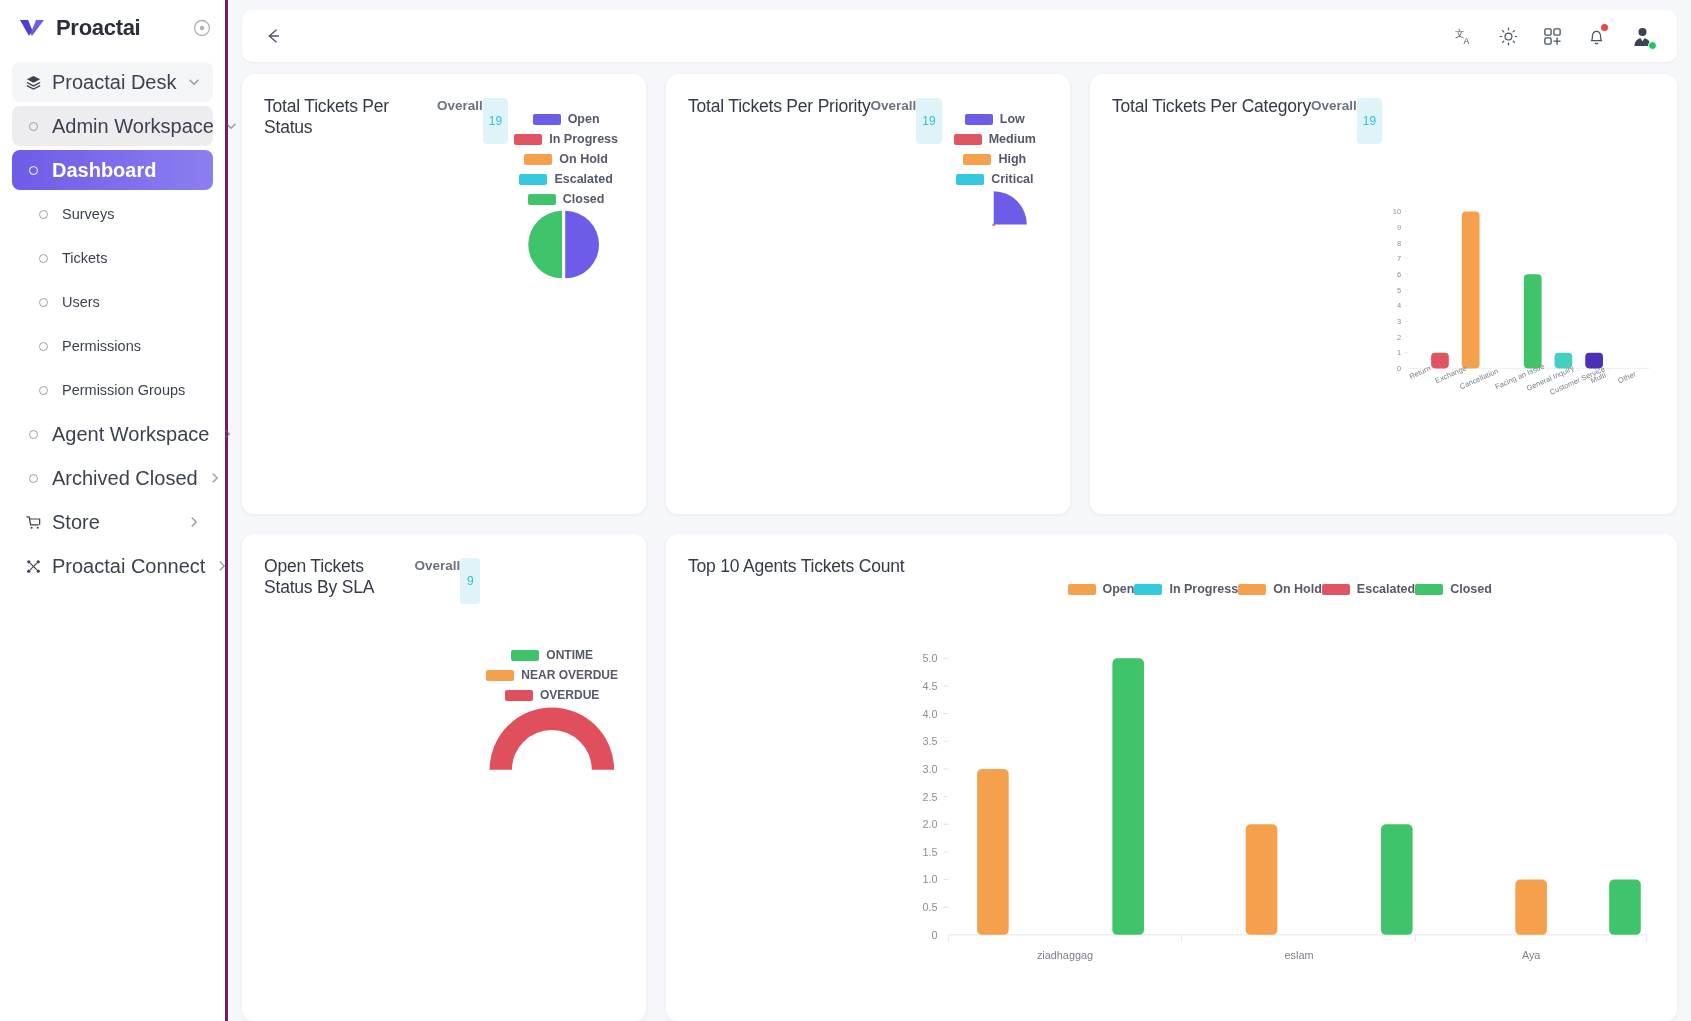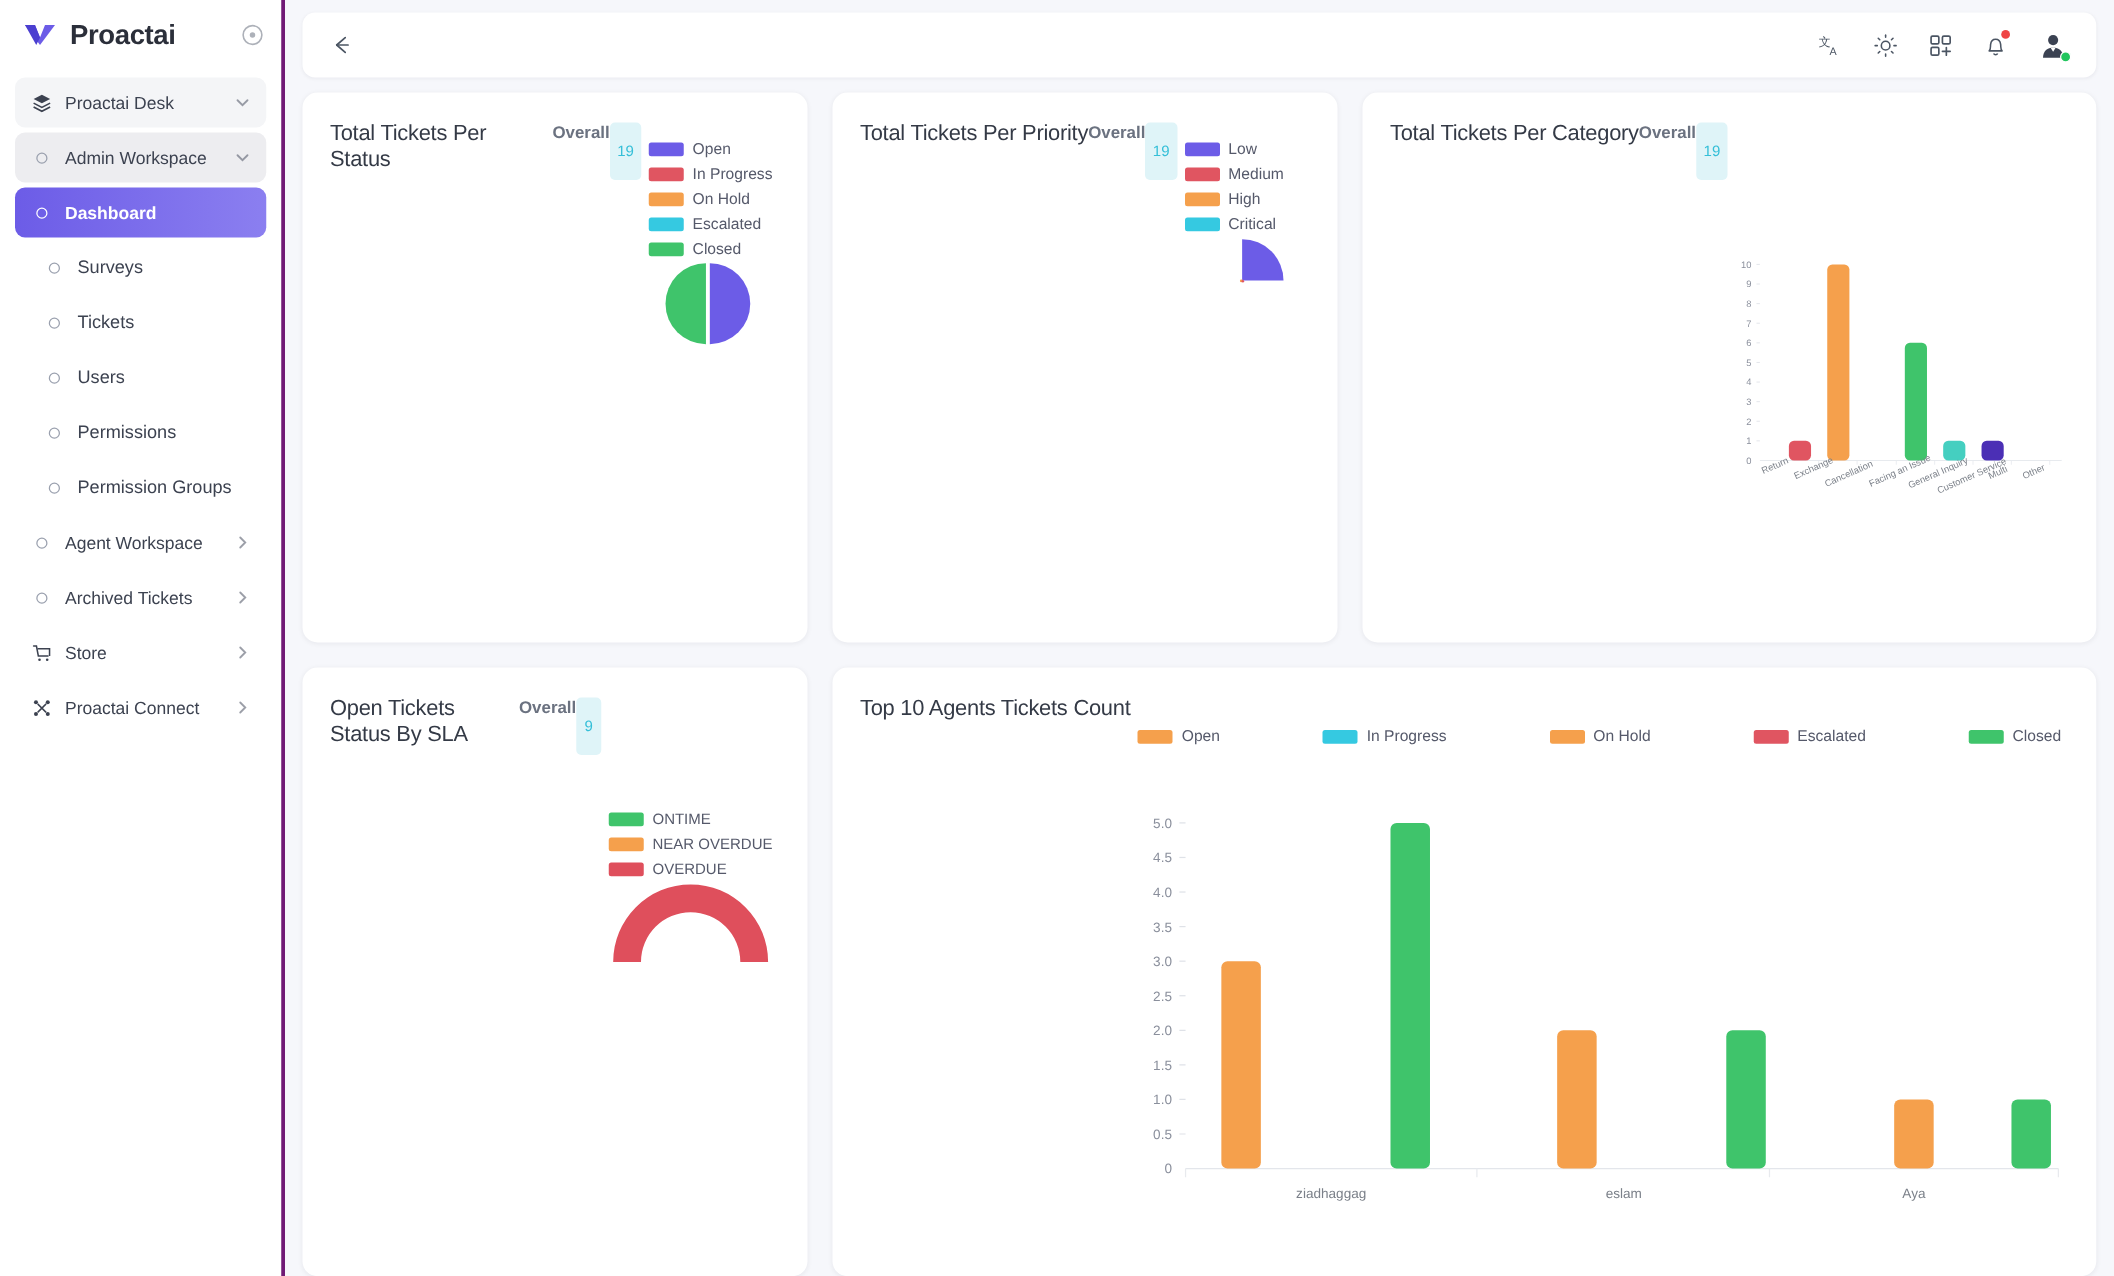--- a/index.html
+++ b/index.html
@@ -25,21 +25,21 @@
   .brand-name {
     font-size: 22px; font-weight: bold; color: #2b2f3a;
     letter-spacing: -0.3px; flex: 1;
   }
   .brand-toggle { width: 18px; height: 18px; flex: none; opacity: .55; }
 
   .nav { padding: 6px 12px 0 12px; }
   .nav-row {
     display: flex; align-items: center; height: 40px;
     border-radius: 8px; padding: 0 12px; gap: 10px;
-    font-size: 14px; color: #3c4250; cursor: pointer;
+    font-size: 20px; color: #3c4250; cursor: pointer;
     margin-bottom: 4px; position: relative;
   }
   .nav-row .ico { width: 18px; height: 18px; flex: none; display:flex; align-items:center; justify-content:center;}
   .nav-row .lbl { flex: 1; white-space: nowrap; }
   .nav-row .chev { width: 14px; height: 14px; opacity: .6; flex:none;}
 
   .nav-group { background: #f4f5f7; }
   .nav-group-2 { background: #ededf0; }
   .nav-active {
     background: linear-gradient(90deg,#6c5ce7 0%, #8b7ff0 100%);
@@ -96,22 +96,22 @@
   .overall { display: flex; gap: 0; margin-top: 2px;}
   .overall-label { font-size: 13.5px; color: #6b7280; font-weight: bold; }
   .overall-value {
     font-size: 12px; color: #35bfd8; background: #dff4f8;
     border-radius: 4px; padding: 16px 6px; min-width: 20px; text-align: center;
   }
   .card-body { flex: 1; position: relative; display:flex; flex-direction: column; min-height:0;}
 
   
   .legend {
-    display: flex; flex-wrap: wrap; justify-content: space-between;
-    gap: 6px 0; padding: 0 6px; margin-top: 16px;
+    display: flex; flex-wrap: wrap; justify-content: center;
+    gap: 6px 0; padding: 0 6px; margin-top: 16px; font-weight: bold;
   }
   .legend-item { display: flex; align-items: center; gap: 7px; }
   .legend-swatch { width: 28px; height: 11px; border-radius: 2px; flex:none;}
   .legend-text { font-size: 12.5px; color: #55596a; white-space: nowrap; }
   .legend-sm .legend-text { font-size: 12px; }
 
   .chart-area { flex: 1; position: relative; min-height: 0; }
   svg { display: block; }
   .axis-txt { font-size: 11px; fill: #8a8f9c; font-family: "Liberation Sans", sans-serif; }
   .cat-txt  { font-size: 11px; fill: #7b8089; font-family: "Liberation Sans", sans-serif; }
@@ -212,21 +212,21 @@
         <span class="chev">
           <svg viewBox="0 0 14 14" width="14" height="14">
               <path d="M5.2 3 L9.2 7 L5.2 11" fill="none" stroke="#5b6070" stroke-width="1.5" stroke-linecap="round"></path>
             </svg>
         </span>
       </div>
       <div class="nav-row">
         <span class="ico">
             <span class="ring"></span>
           </span>
-        <span class="lbl">Archived Tickets</span>
+        <span class="lbl">Archived Closed</span>
         <span class="chev">
           <svg viewBox="0 0 14 14" width="14" height="14">
               <path d="M5.2 3 L9.2 7 L5.2 11" fill="none" stroke="#5b6070" stroke-width="1.5" stroke-linecap="round"></path>
             </svg>
         </span>
       </div>
       <div class="nav-row">
         <span class="ico">
           <svg viewBox="0 0 18 18" width="17" height="17">
             <path d="M2 3 H4.4 L6 11.4 H14.2" fill="none" stroke="#3c4250" stroke-width="1.3" stroke-linecap="round"></path>

